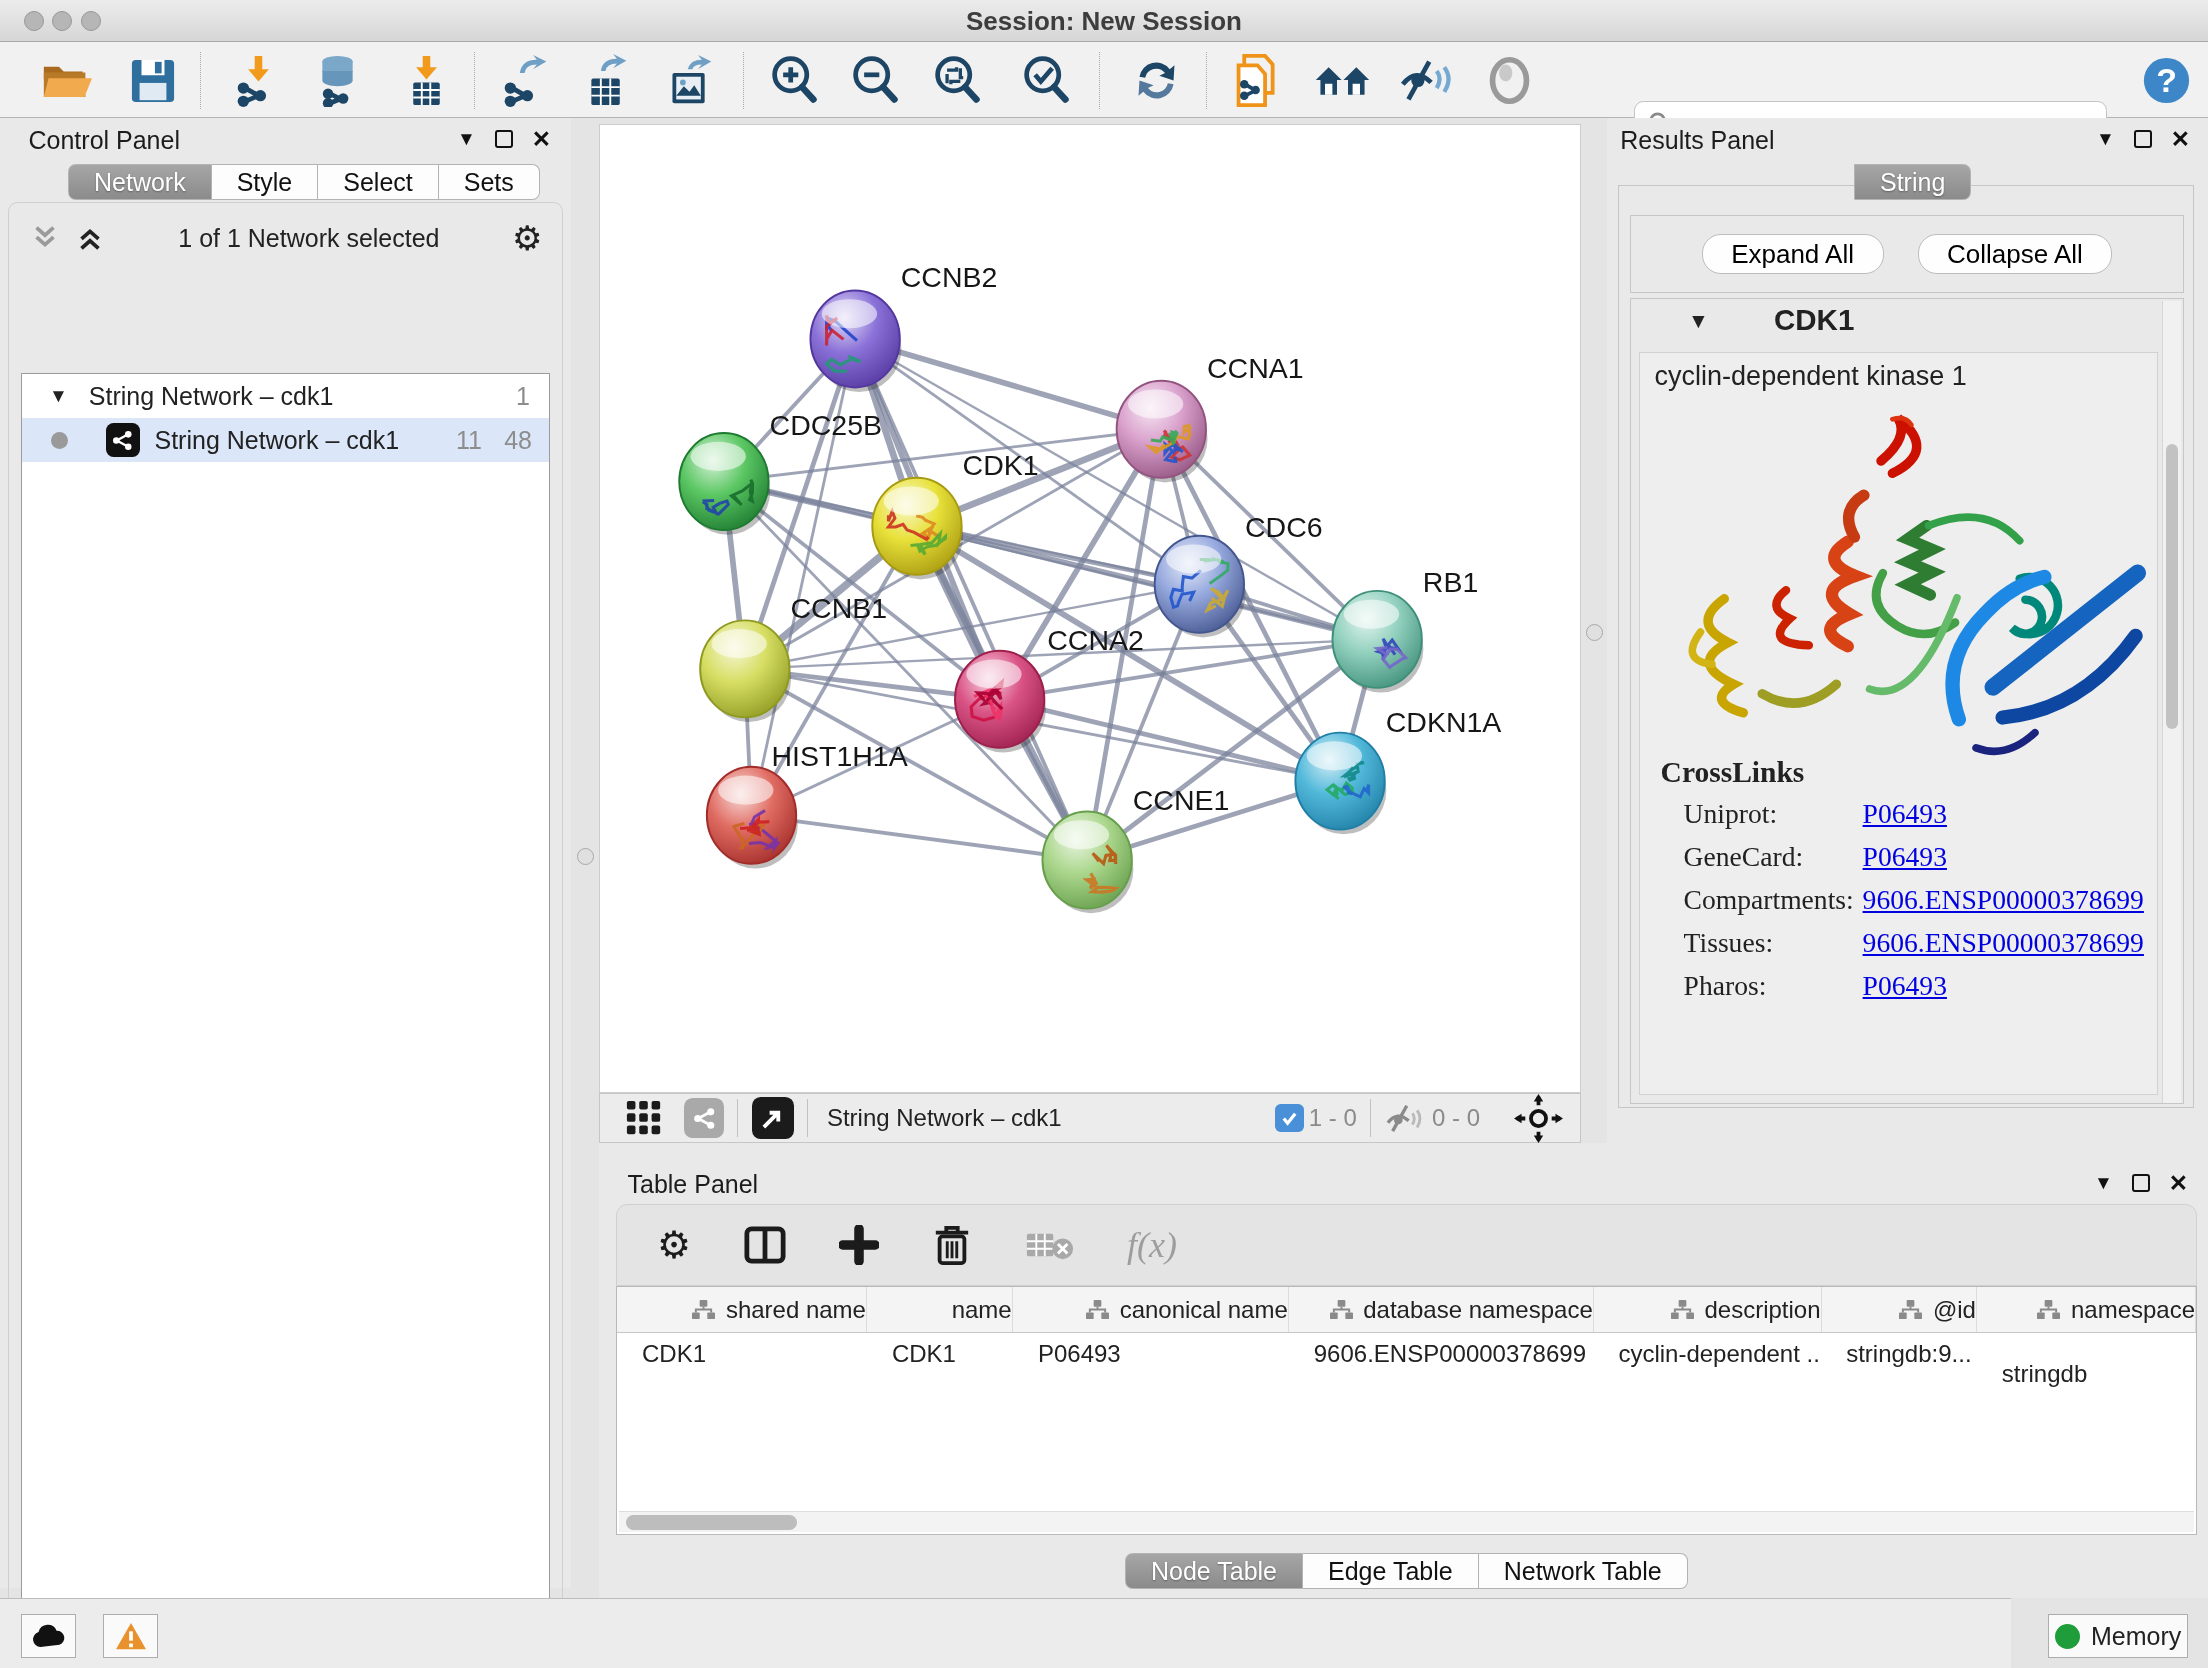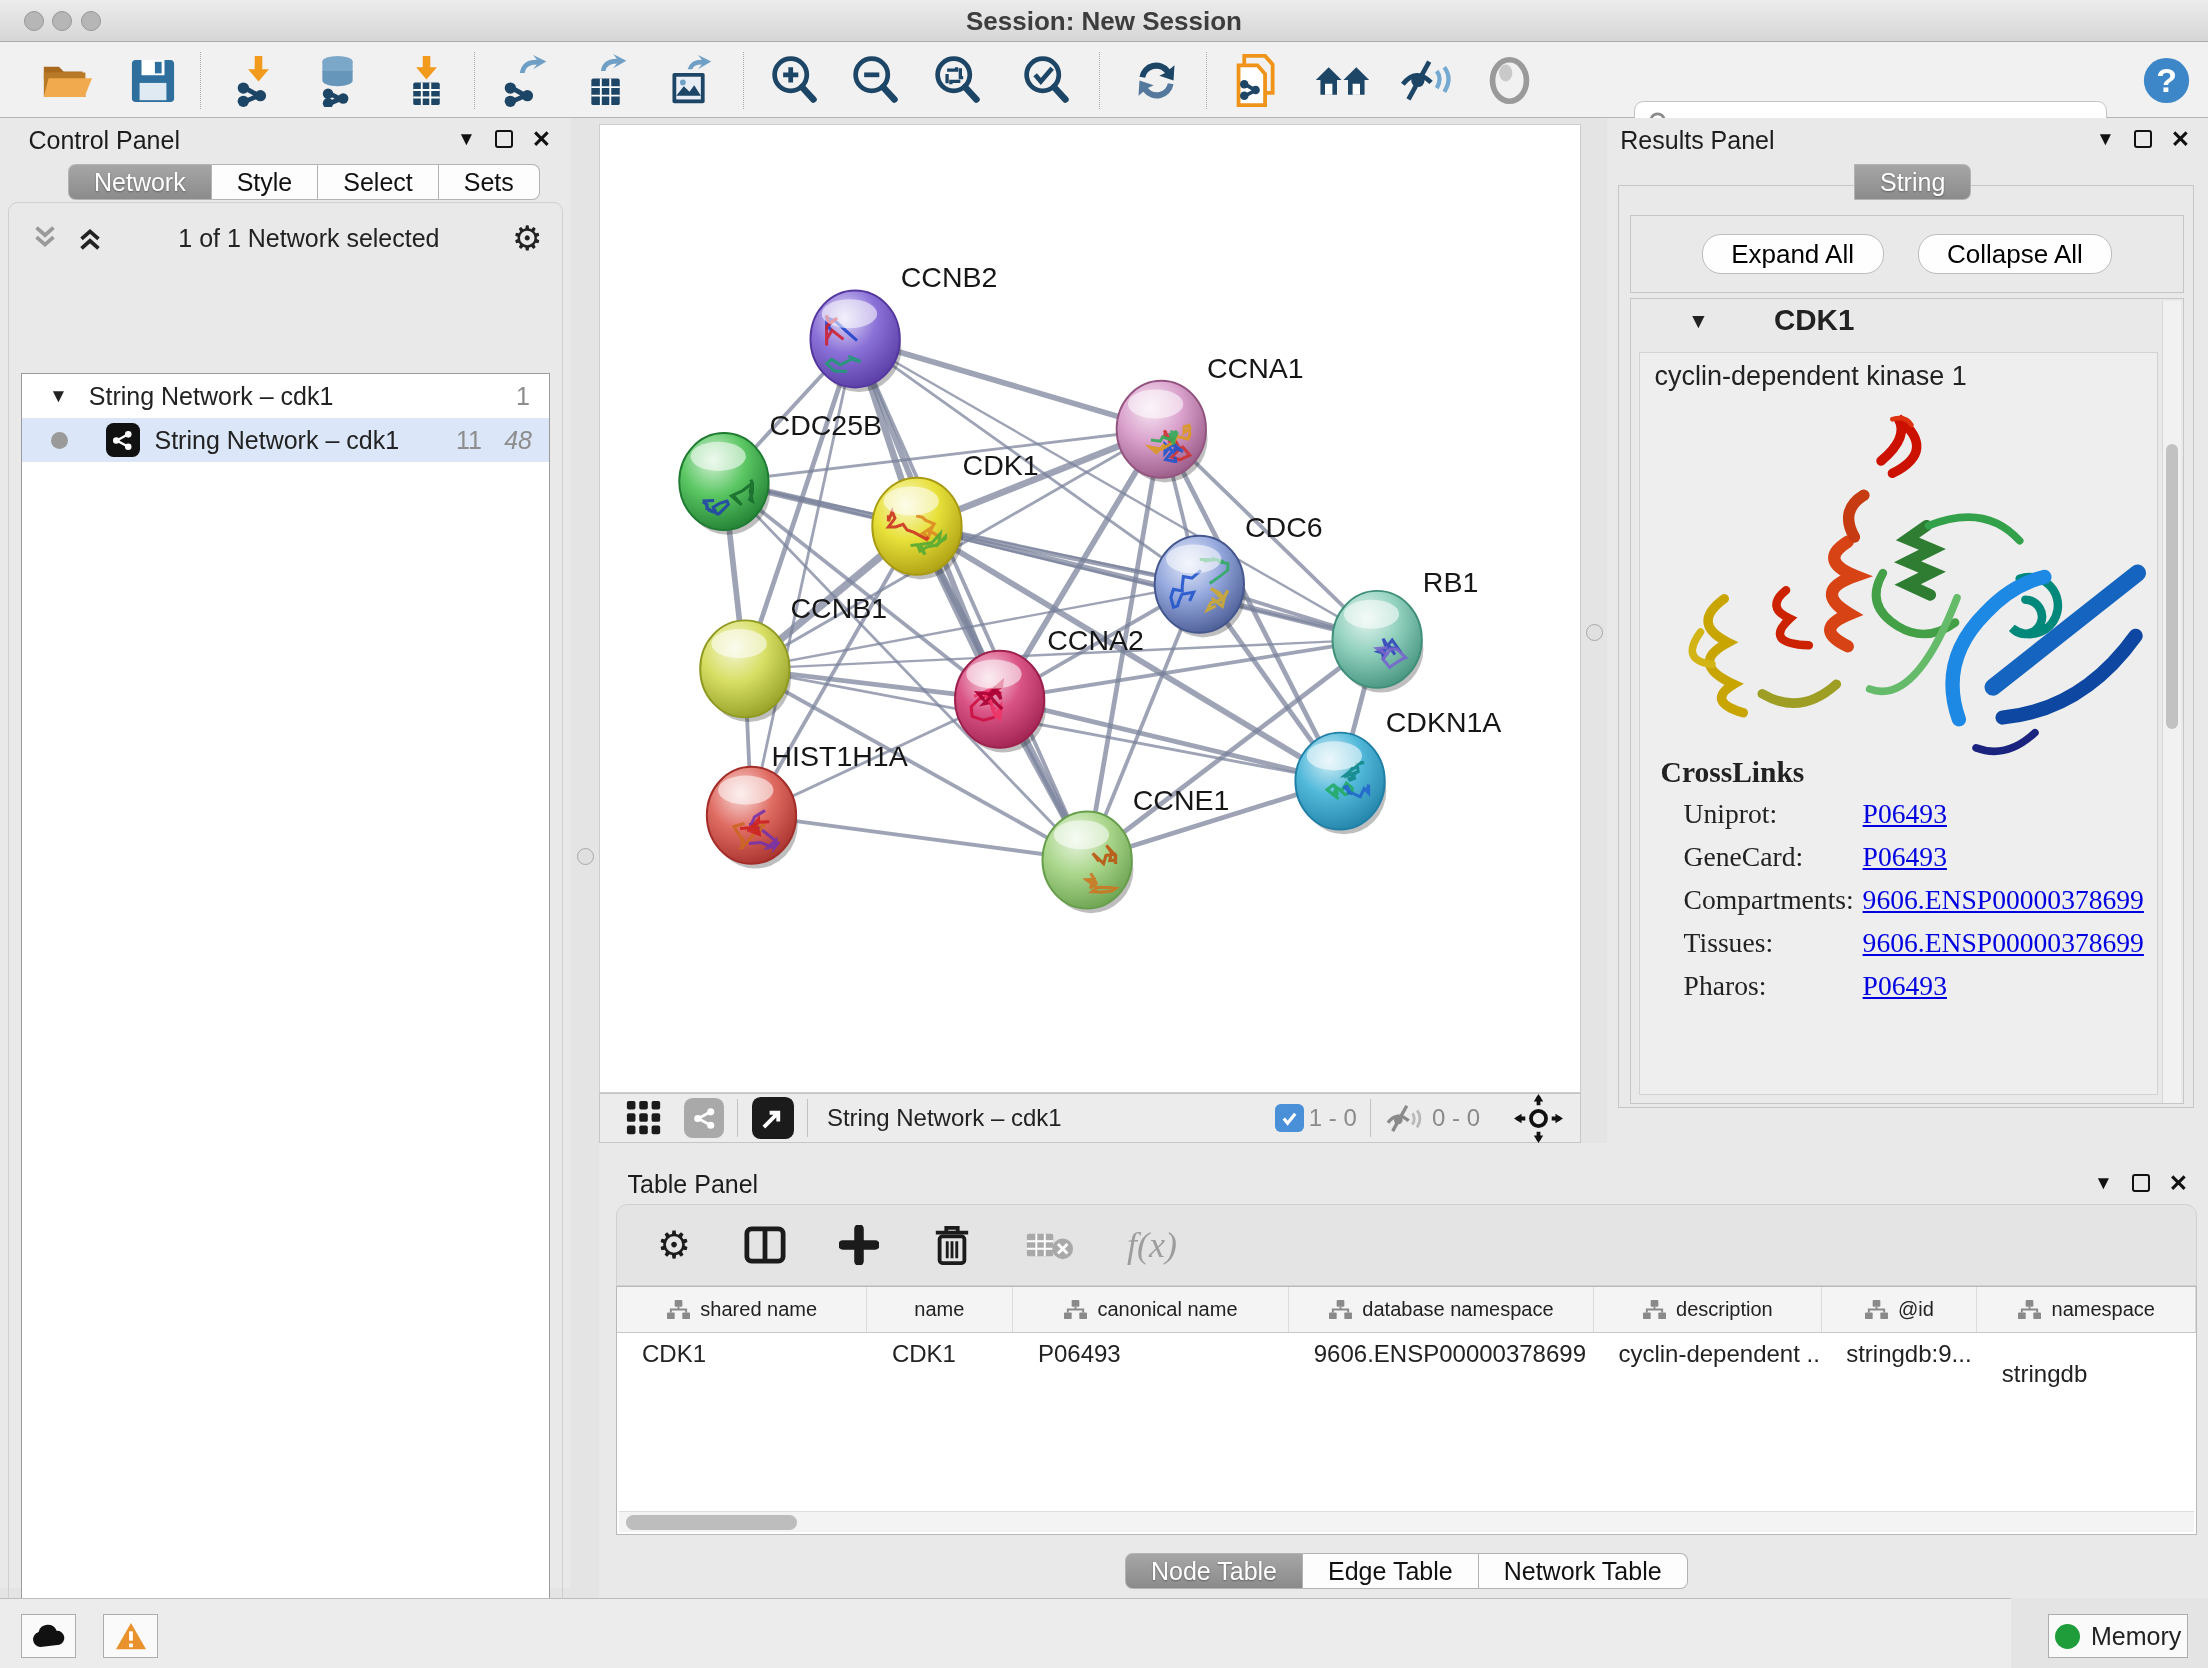--- a/index.html
+++ b/index.html
@@ -82,22 +82,22 @@
   .xl-row { position:relative; height:43px; font-size:27.6px; }
 
   
   #table-panel { left:599px; top:1143px; width:1609px; height:455px; background:#e9e9e9; }
   #tp-toolbar { position:absolute; left:17px; top:61px; width:1581px; height:82px;
     background:#e4e4e4; border:1px solid #d0d0d0; border-radius:11.4px 11.4px 0 0;
     display:flex; align-items:center; gap:53px; padding-left:40px; }
   #tp-table { position:absolute; left:17px; top:143px; width:1581px; height:249px;
     background:#fff; border:1px solid #b9b9b9; }
   #tp-header { display:flex; height:46px; background:#f4f4f4; border-bottom:1.9px solid #c7c7c7; }
-  .th { display:flex; align-items:center; justify-content:center; gap:9.5px;
-    font-size:20px; border-right:1px solid #dcdcdc; overflow:hidden; white-space:nowrap; }
+  .th { display:flex; align-items:center; justify-content:flex-end; gap:9.5px;
+    font-size:24px; border-right:1px solid #dcdcdc; overflow:hidden; white-space:nowrap; }
   .td { font-size:24px; padding-left:25px; overflow:hidden; white-space:nowrap; }
   #tp-row { display:flex; height:42px; align-items:center; }
   #tp-hscroll { position:absolute; left:1.9px; bottom:1.9px; width:1575px; height:21px;
     background:#f3f3f3; border-top:1px solid #ddd; }
   #tp-hthumb { position:absolute; left:7.6px; top:2.9px; width:171px; height:15px;
     background:#bdbdbd; border-radius:7.6px; }
   #tp-tabs { position:absolute; left:526px; top:410px; }
 
   
   #status-bar { left:0; top:1598px; width:2011px; height:70px; background:#ececec;
@@ -325,21 +325,21 @@
               <g stroke="#fff" stroke-width="2.6" fill="none">
                 <path d="M6 12 l11-6 M6 12 l11 6"></path>
               </g>
         <circle cx="5.5" cy="12" r="3.4" fill="#fff"></circle>
               <circle cx="18" cy="5.6" r="3.4" fill="#fff"></circle>
               <circle cx="18" cy="18.4" r="3.4" fill="#fff"></circle>
             </svg>
       </span>
       <span style="margin-left:15px;">String Network – cdk1</span>
       <span class="tree-num" style="position:absolute; right:67px;">11</span>
-      <span class="tree-num" style="position:absolute; right:17px;font-style:italic;">48</span>
+      <span class="tree-num" style="position:absolute; right:17px;">48</span>
     </div>
   </div>
 </div>
 
 <div class="abs" style="left:571px; top:118px; width:28.5px; height:1470px; background:#e4e4e4;">
   <div class="knob" style="position:absolute; left:5.7px; top:730px; width:17px; height:17px; border-radius:50%;"></div>
 </div>
 <div class="abs" style="left:1581px; top:118px; width:27px; height:1045px; background:#e4e4e4;">
   <div class="knob" style="position:absolute; left:4.8px; top:506px; width:17px; height:17px; border-radius:50%;"></div>
 </div>

